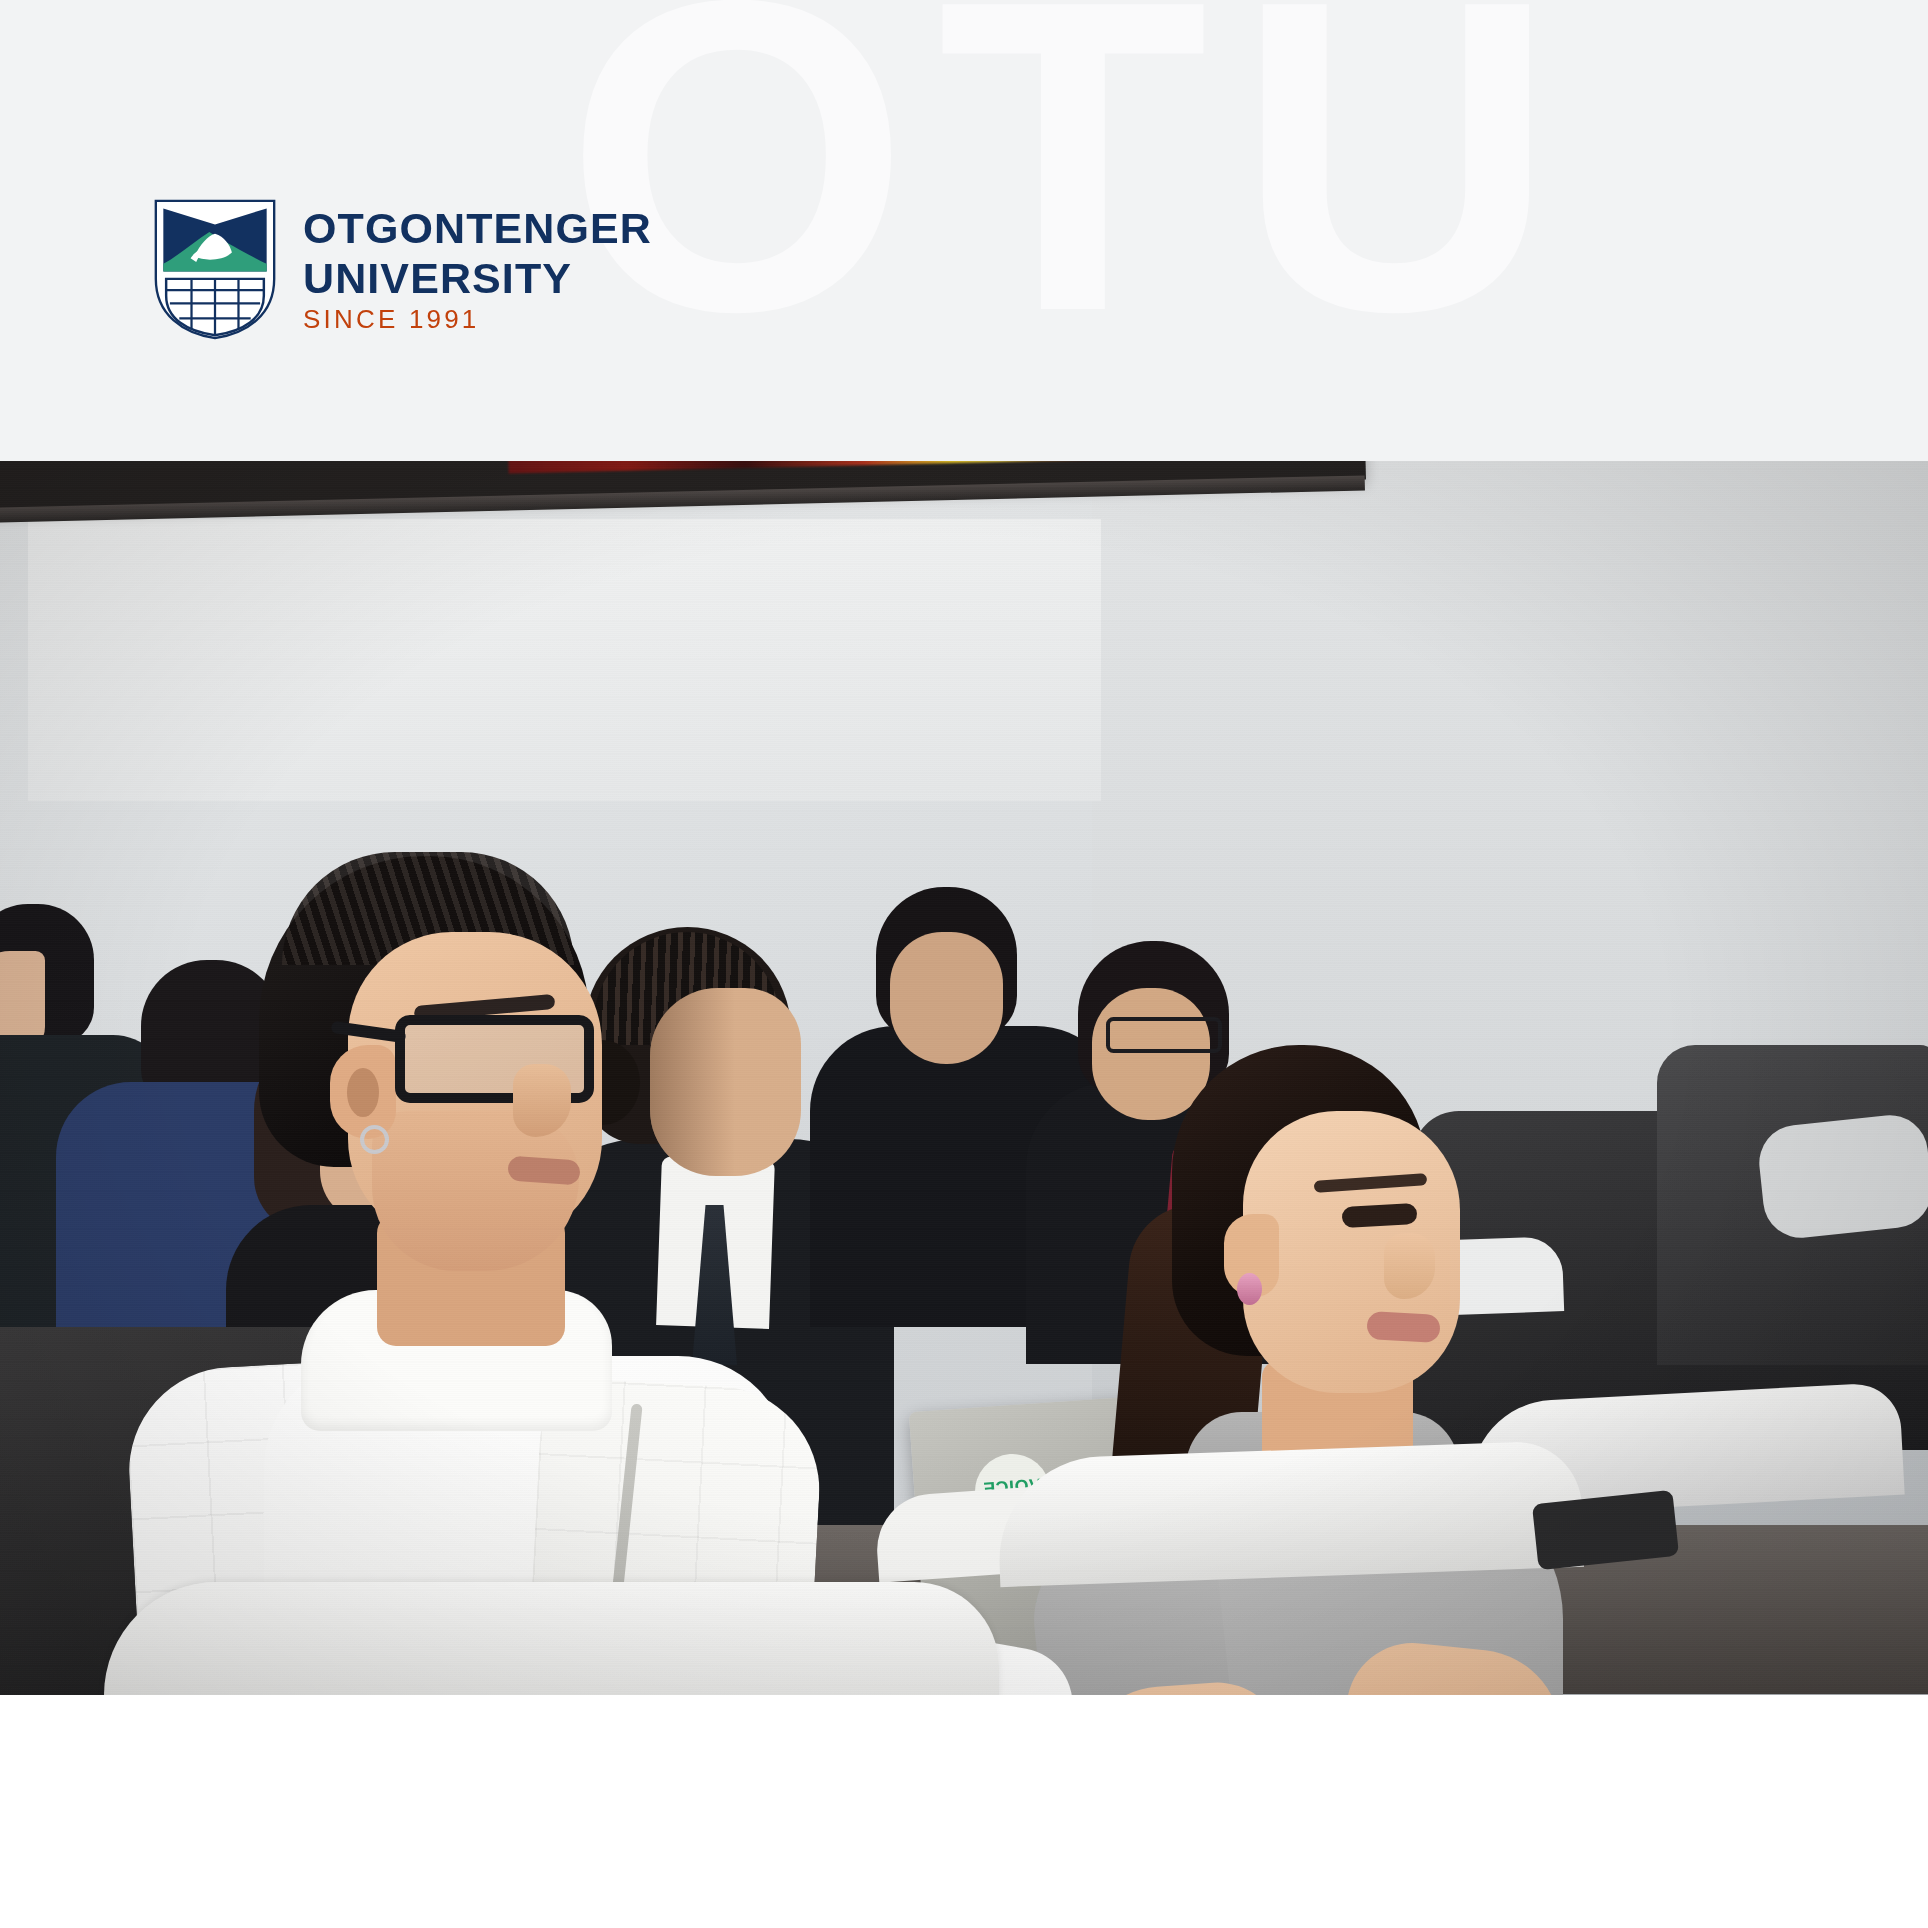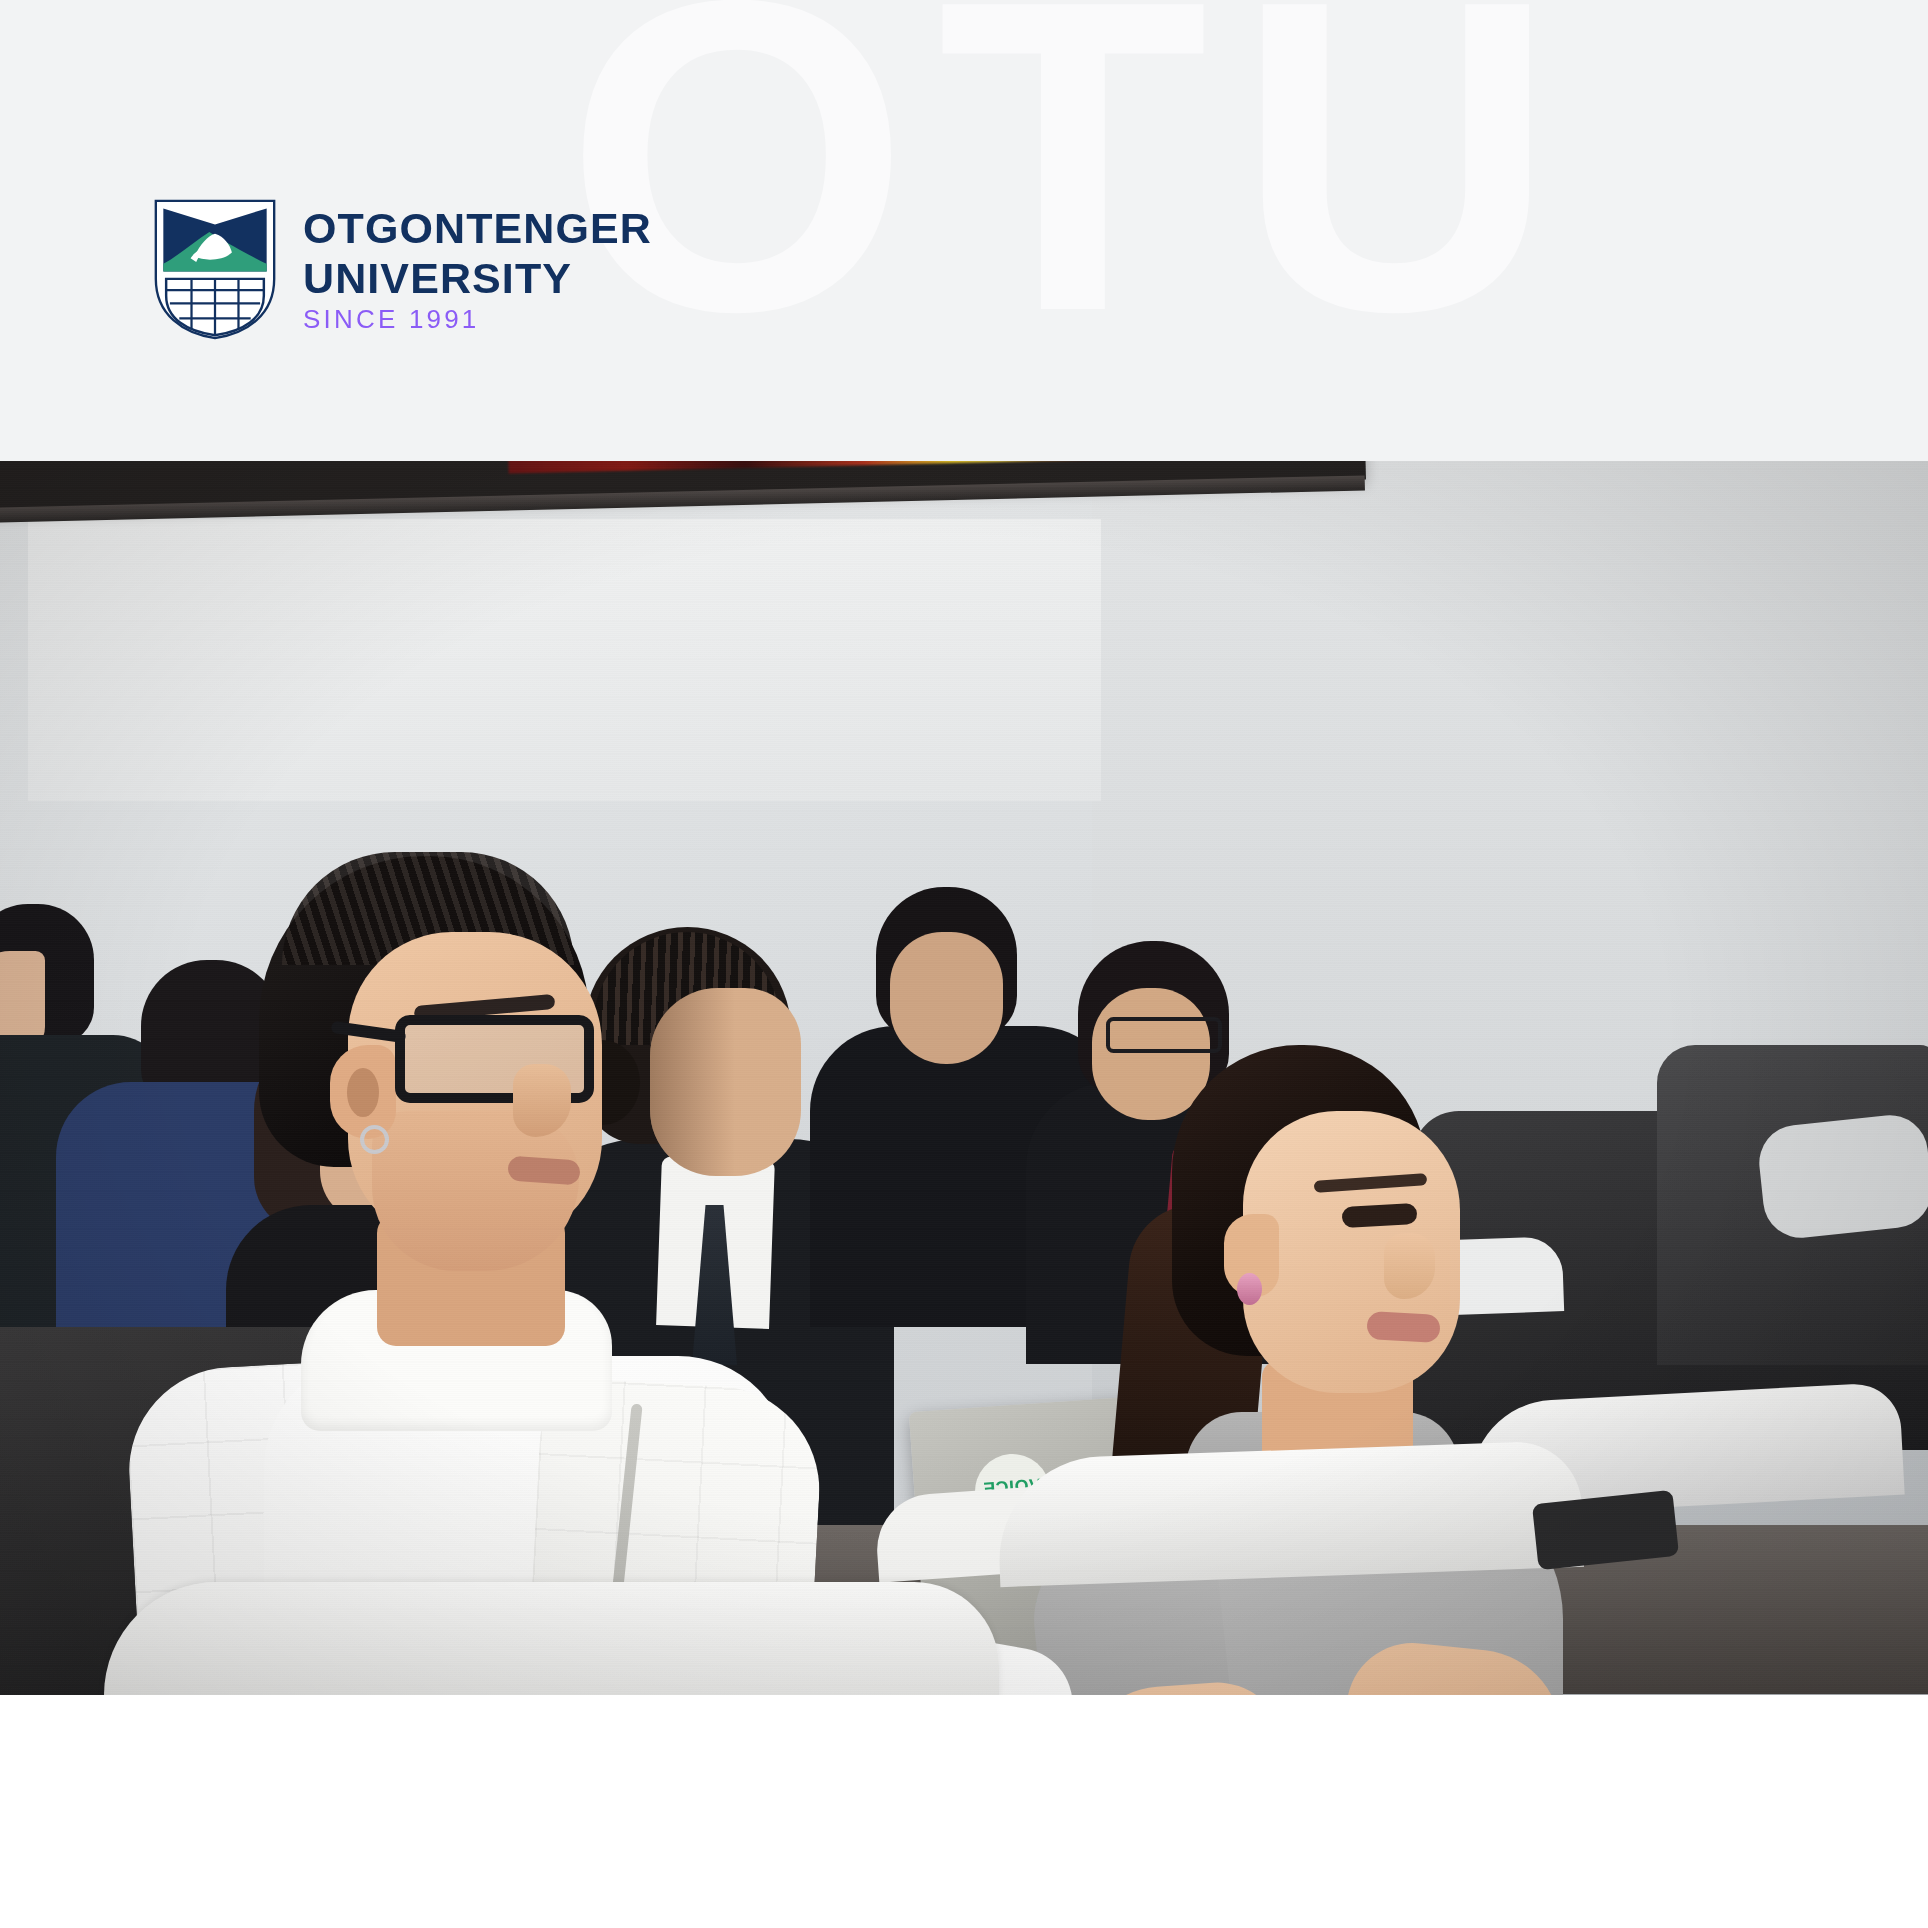--- a/index.html
+++ b/index.html
@@ -37,21 +37,21 @@
     position:absolute;left:153px;top:198px;
     display:flex;align-items:center;gap:26px;
   }
   .crest{width:124px;height:143px;position:relative;flex:none;}
   .wordmark{display:flex;flex-direction:column;justify-content:flex-start;}
   .wordmark .l1,.wordmark .l2{
     font-size:43px;font-weight:700;color:#123160;
     letter-spacing:1.1px;line-height:1.16;
   }
   .wordmark .l3{
-    font-size:26px;font-weight:400;color:#8b5cf6;
+    font-size:26px;font-weight:400;color:#c2410c;
     letter-spacing:3.2px;margin-top:0;
   }
 
   
   .photo{
     position:absolute;left:0;top:461px;width:1928px;height:1234px;
     overflow:hidden;
     background:#cfd3d6;
   }
   .ph{position:absolute;}

